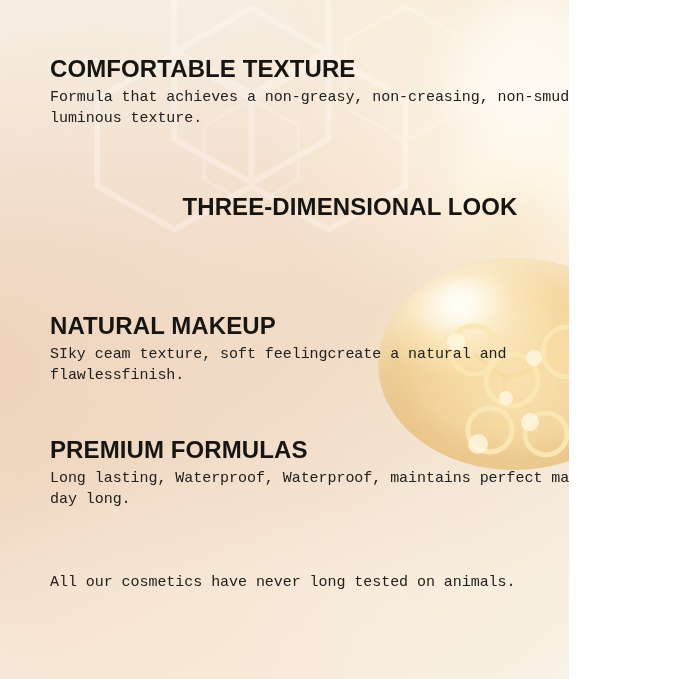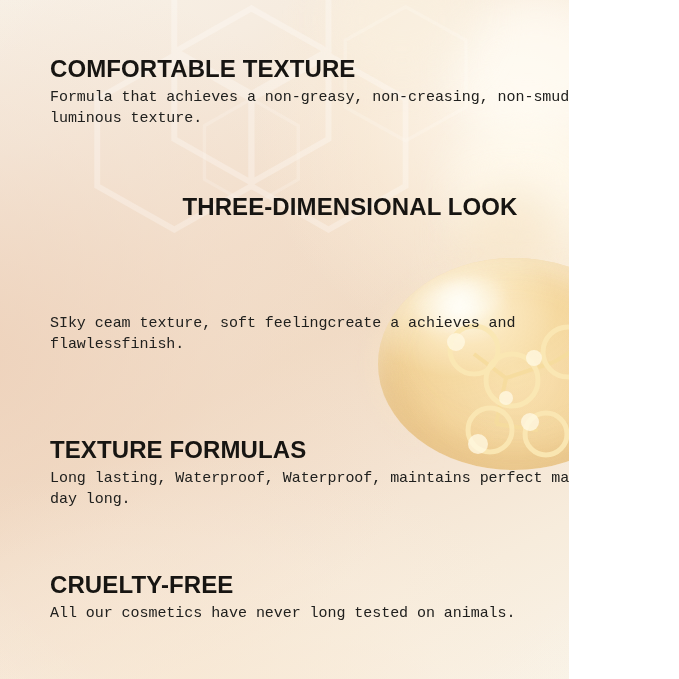--- a/index.html
+++ b/index.html
@@ -280,27 +280,27 @@
     <div class="feature" style="top:56px;">
       <h2 class="feature-title">COMFORTABLE TEXTURE</h2>
       <p class="feature-desc">Formula that achieves a non-greasy, non-creasing, non-smudging and luminous texture.</p>
     </div>
 
     <div class="feature" style="top:194px;text-align:center;">
       <h2 class="feature-title">THREE-DIMENSIONAL LOOK</h2>
     </div>
 
     <div class="feature" style="top:313px;">
-      <p class="feature-desc">SIky ceam texture, soft feelingcreate a achieves and flawlessfinish.</p>
+      <h2 class="feature-title">NATURAL MAKEUP</h2>
+      <p class="feature-desc">SIky ceam texture, soft feelingcreate a natural and flawlessfinish.</p>
     </div>
 
     <div class="feature" style="top:437px;">
-      <h2 class="feature-title">TEXTURE FORMULAS</h2>
+      <h2 class="feature-title">PREMIUM FORMULAS</h2>
       <p class="feature-desc">Long lasting, Waterproof, Waterproof, maintains perfect makeup all day long.</p>
     </div>
 
     <div class="feature" style="top:572px;">
-      <h2 class="feature-title">CRUELTY-FREE</h2>
       <p class="feature-desc">All our cosmetics have never long tested on animals.</p>
     </div>
 
   </div>
 </div>
 
 </body></html>

